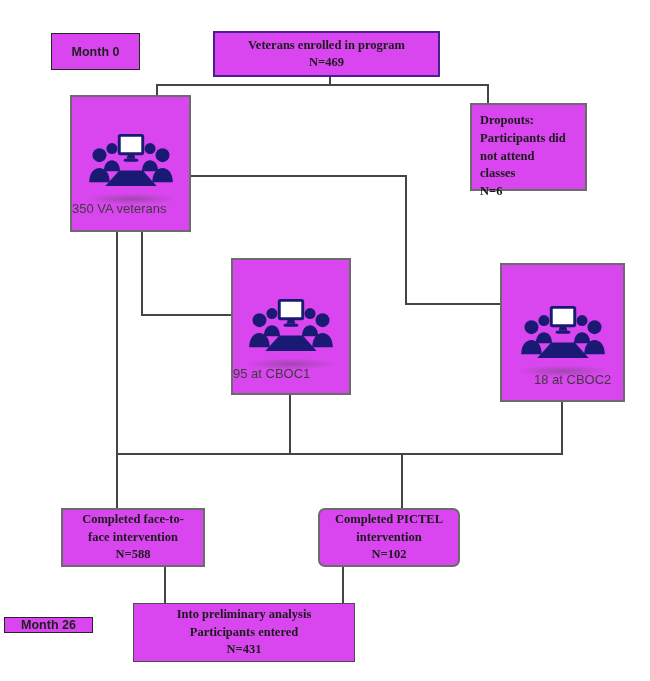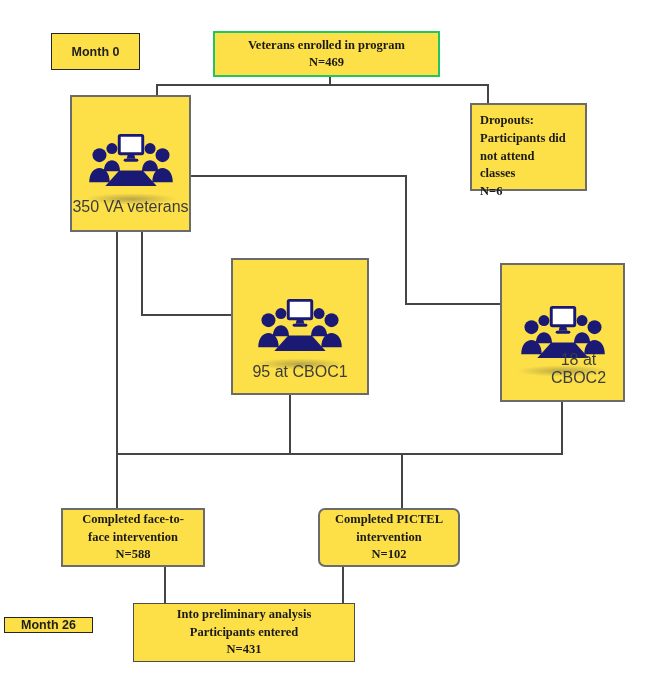--- a/index.html
+++ b/index.html
@@ -5,53 +5,52 @@
   html,body{margin:0;padding:0;background:#fff;}
   #canvas{
     position:relative;
     width:650px;height:681px;
     background:#ffffff;
     font-family:"Liberation Sans",sans-serif;
     overflow:hidden;
   }
   .box{
     position:absolute;
-    background:#fde047;
+    background:#d946ef;
     box-sizing:border-box;
   }
   .serif{
     font-family:"Liberation Serif",serif;
     font-weight:bold;
     font-size:12.5px;
     line-height:1.4;
     color:#1a1a1a;
     text-align:center;
   }
   .month-box{
     border:1.5px solid #262626;
     display:flex;align-items:center;justify-content:center;
     font-size:12.5px;font-weight:600;color:#1f1f1f;
   }
   .gray-border{border:2px solid var(--color-border_gray,#6b6b6b);}
-  .dark-border{border:2px solid #22c55e;}
+  .dark-border{border:2px solid #4c1d95;}
   .flex-center{display:flex;flex-direction:column;align-items:center;justify-content:center;}
   .line{position:absolute;background:var(--color-line,#454545);}
   .line.h{height:1.6px;}
   .line.v{width:1.6px;}
   .icon-box{color:var(--color-icon_navy,#1a1a75);}
   .icon-wrap{position:absolute;left:50%;transform:translateX(-50%);}
   .icon-shadow{
     position:absolute;left:50%;transform:translateX(-50%);
     width:96px;height:12px;
     background:radial-gradient(ellipse at center, rgba(70,70,70,.38) 0%, rgba(70,70,70,0) 68%);
   }
   .caption{
     position:absolute;left:0;right:0;
-    text-align:center;
-    font-size:16px;color:#3c3c3c;
+    font-size:13px;color:#3c3c3c;
   }
   .dropouts-text{
     padding:7px 11px 0 8px;
     font-family:"Liberation Serif",serif;font-weight:bold;
     font-size:12.5px;line-height:1.42;color:#1a1a1a;
   }
   .dropouts-text .t{text-align:left;}
   .dropouts-text .r{text-align:left;}
 </style>
 </head>
@@ -121,21 +120,21 @@
   <div class="box gray-border icon-box" style="left:70px;top:95px;width:121px;height:137px;">
     <div class="icon-shadow" style="top:96px;"></div>
     <div class="icon-wrap" style="top:36px;">
       <svg width="88" height="59" viewBox="0 0 120 80">
           <use href="#conf-icon"></use>
         </svg>
     </div>
     <div class="caption" style="bottom:14px;">350 VA veterans</div>
   </div>
 
-  <div class="box gray-border icon-box" style="left:231px;top:258px;width:138px;height:137px;">
+  <div class="box gray-border icon-box" style="left:231px;top:258px;width:120px;height:137px;">
     <div class="icon-shadow" style="top:98px;"></div>
     <div class="icon-wrap" style="top:38px;">
       <svg width="88" height="59" viewBox="0 0 120 80">
           <use href="#conf-icon"></use>
         </svg>
     </div>
     <div class="caption" style="bottom:12px;">95 at CBOC1</div>
   </div>
 
   <div class="box gray-border icon-box" style="left:500px;top:263px;width:125px;height:139px;">

